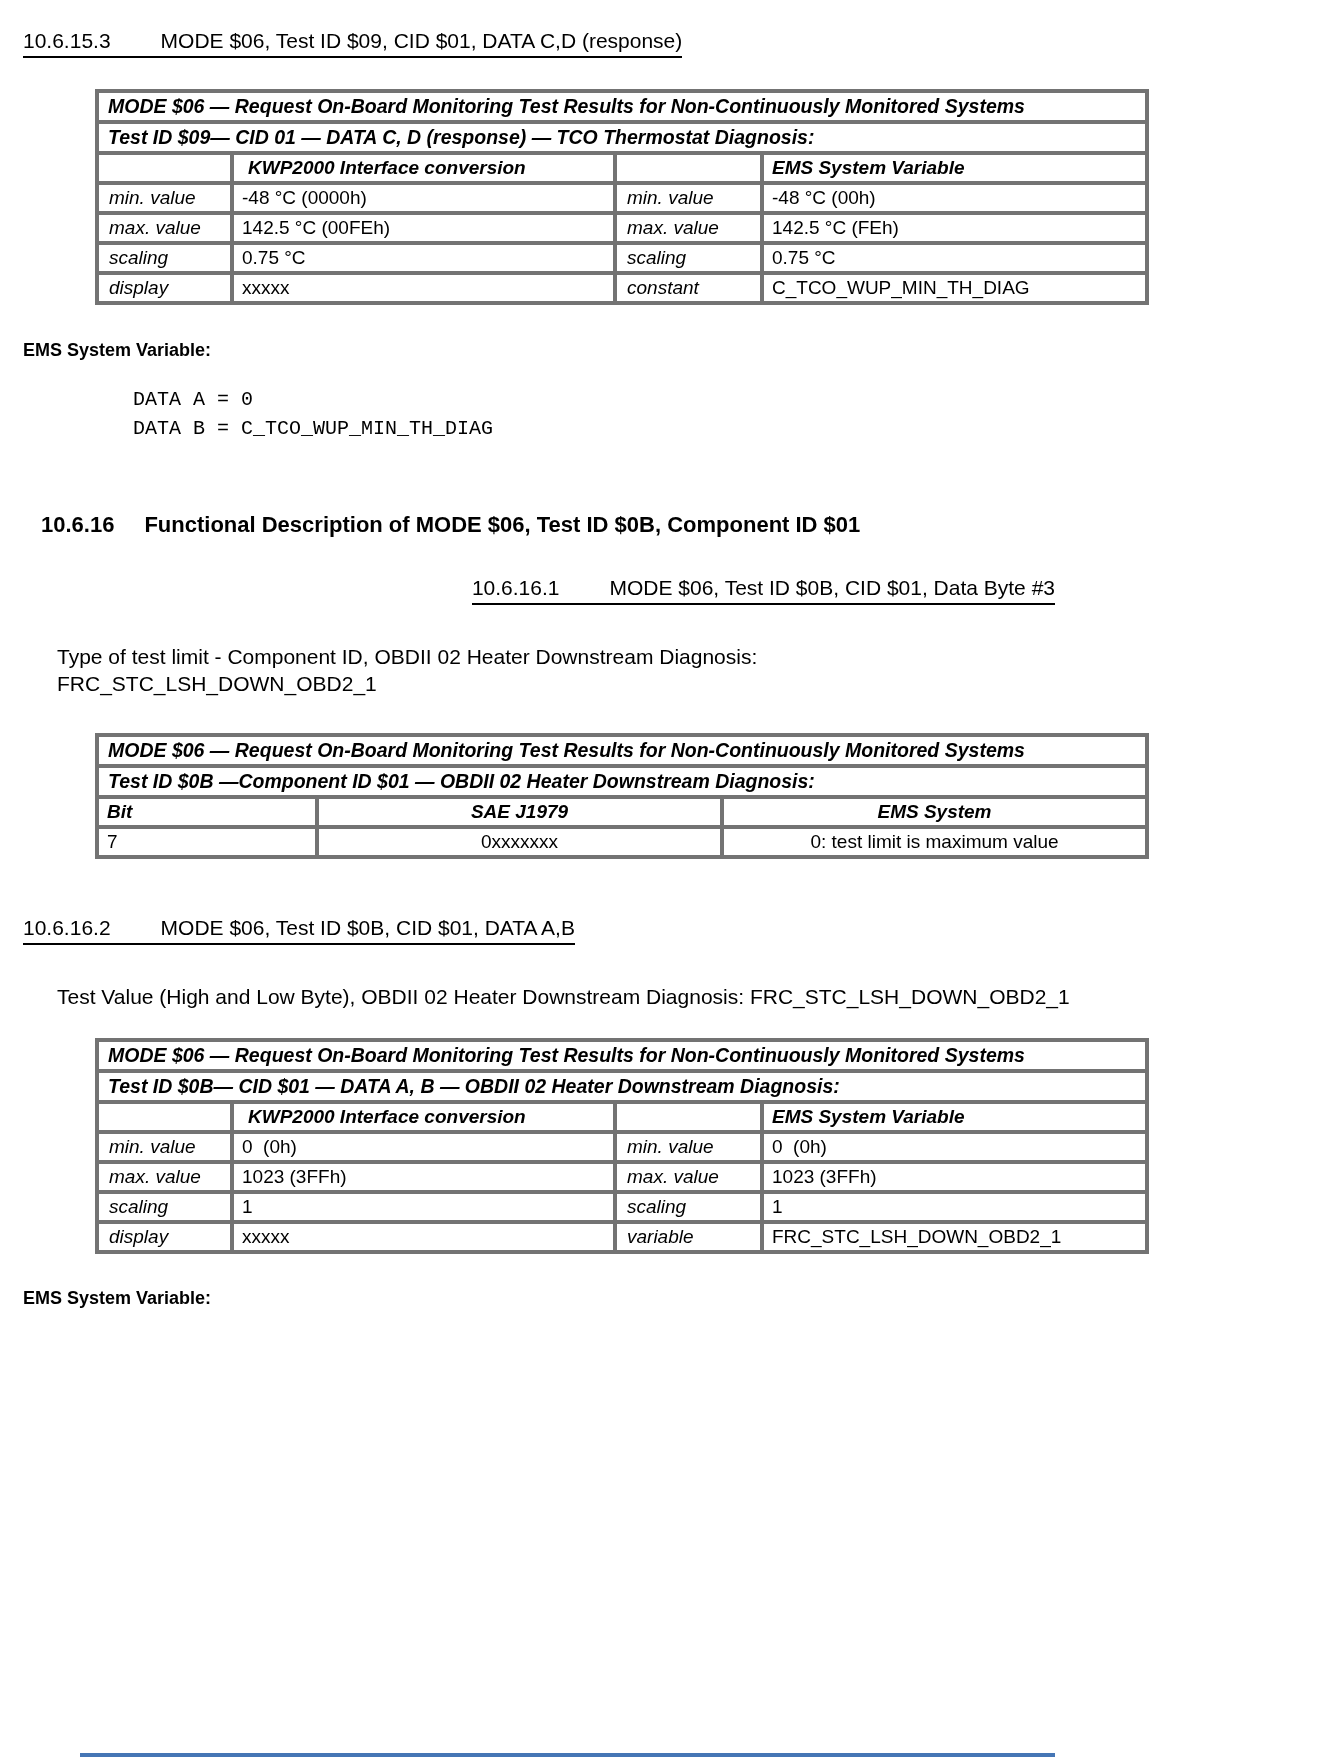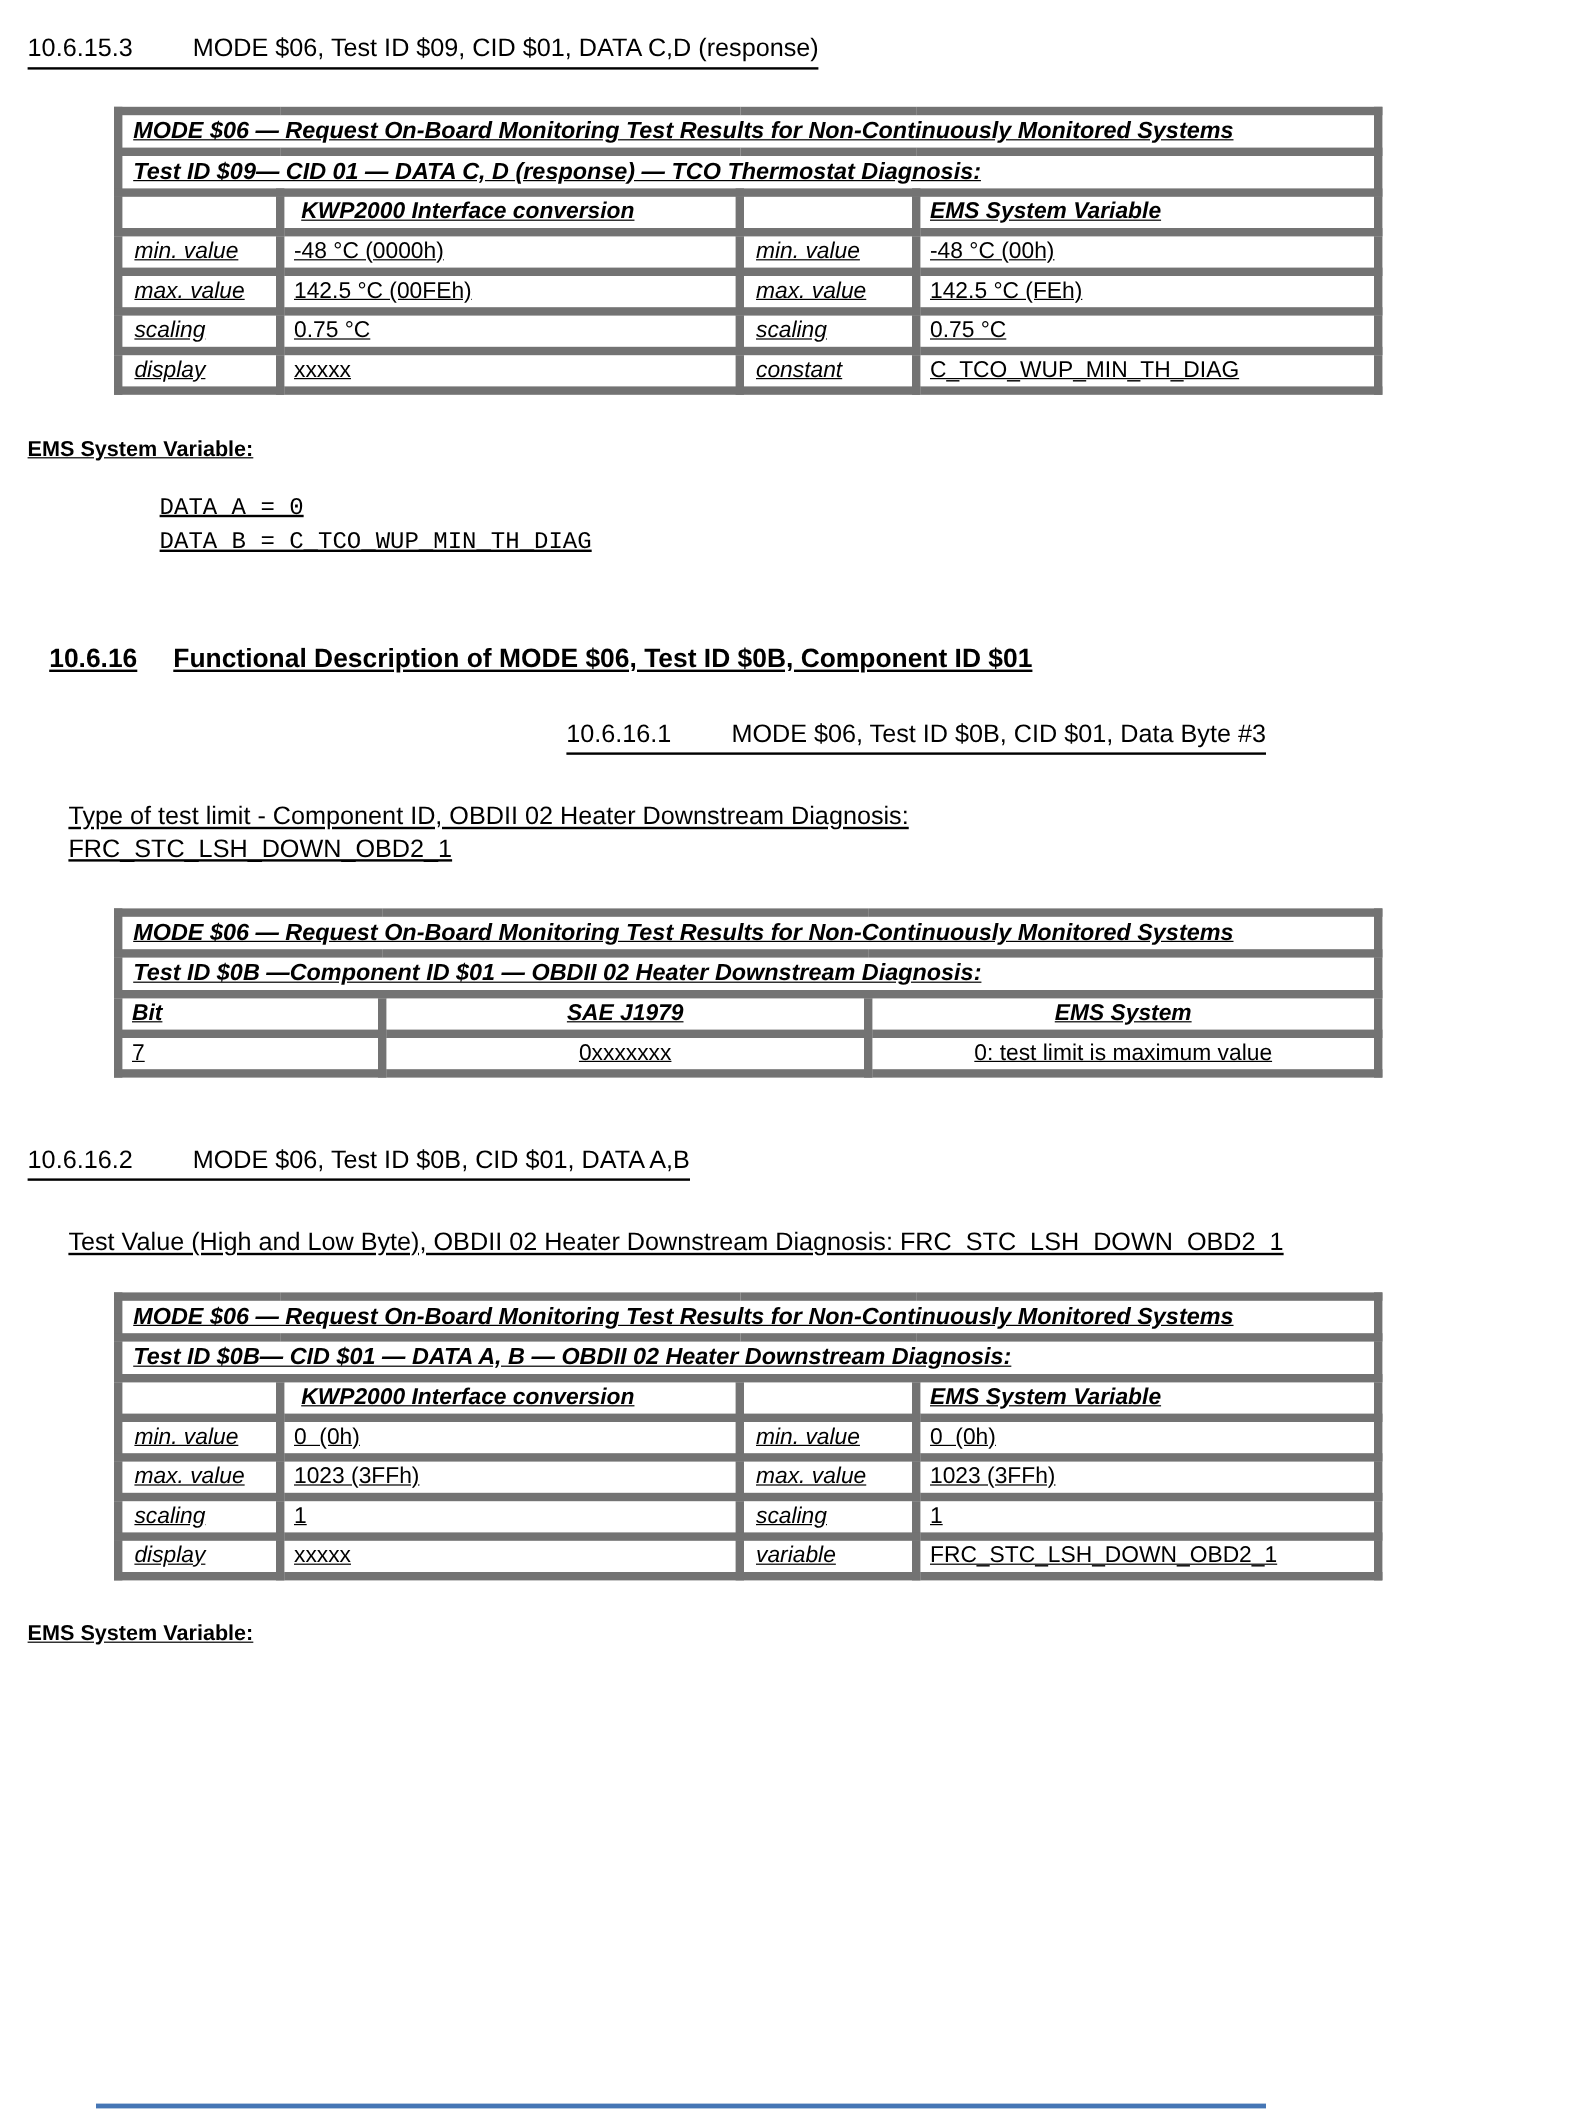--- a/index.html
+++ b/index.html
@@ -1,21 +1,21 @@
 <!DOCTYPE html>
 <html><head>
 <meta charset="utf-8">
 <style>
   * { margin:0; padding:0; box-sizing:border-box; }
   html, body { background:#ffffff; }
   body {
     width:1328px; height:1758px; position:relative; overflow:hidden;
     font-family:"Liberation Sans", sans-serif; color:#000;
   }
-  .page { padding:28px 0 0 23px; position:relative; width:1055px; height:1758px;text-decoration:underline; }
+  .page { padding:28px 0 0 23px; position:relative; width:1055px; height:1758px; }
 
   
   .h-underline {
     display:inline-block; font-size:21px; font-weight:normal;
     border-bottom:2px solid #000; padding-bottom:2px; line-height:26px;
   }
   .h-underline .h-num { margin-right:50px; }
   .h-bold { font-size:22px; font-weight:bold; line-height:28px; }
   .h-bold .h-num { margin-right:30px; }
   .h-block { display:block; }
@@ -48,21 +48,21 @@
   
   .spec-table {
     border-collapse:collapse; table-layout:fixed;
     width:1050px; margin-left:72px; border:3px solid #000;
     font-size:19px;
   }
   .m-table1 { margin-top:31px; }
   .m-table2 { margin-top:36px; }
   .m-table3 { margin-top:28px; }
   .spec-table td {
-    border:7px solid #737373; padding:2px 8px; height:28px;
+    border:4px solid #737373; padding:2px 8px; height:28px;
     vertical-align:middle; white-space:pre-wrap; overflow:hidden;
   }
   .t-title { font-weight:bold; font-style:italic; font-size:19.5px; padding-left:9px !important; }
   .colhead { font-weight:bold; font-style:italic; }
   .colhead.padL { padding-left:14px !important; }
   .lbl { font-style:italic; padding-left:10px !important; }
   .center { text-align:center; }
 
   
   .footer-bar {

